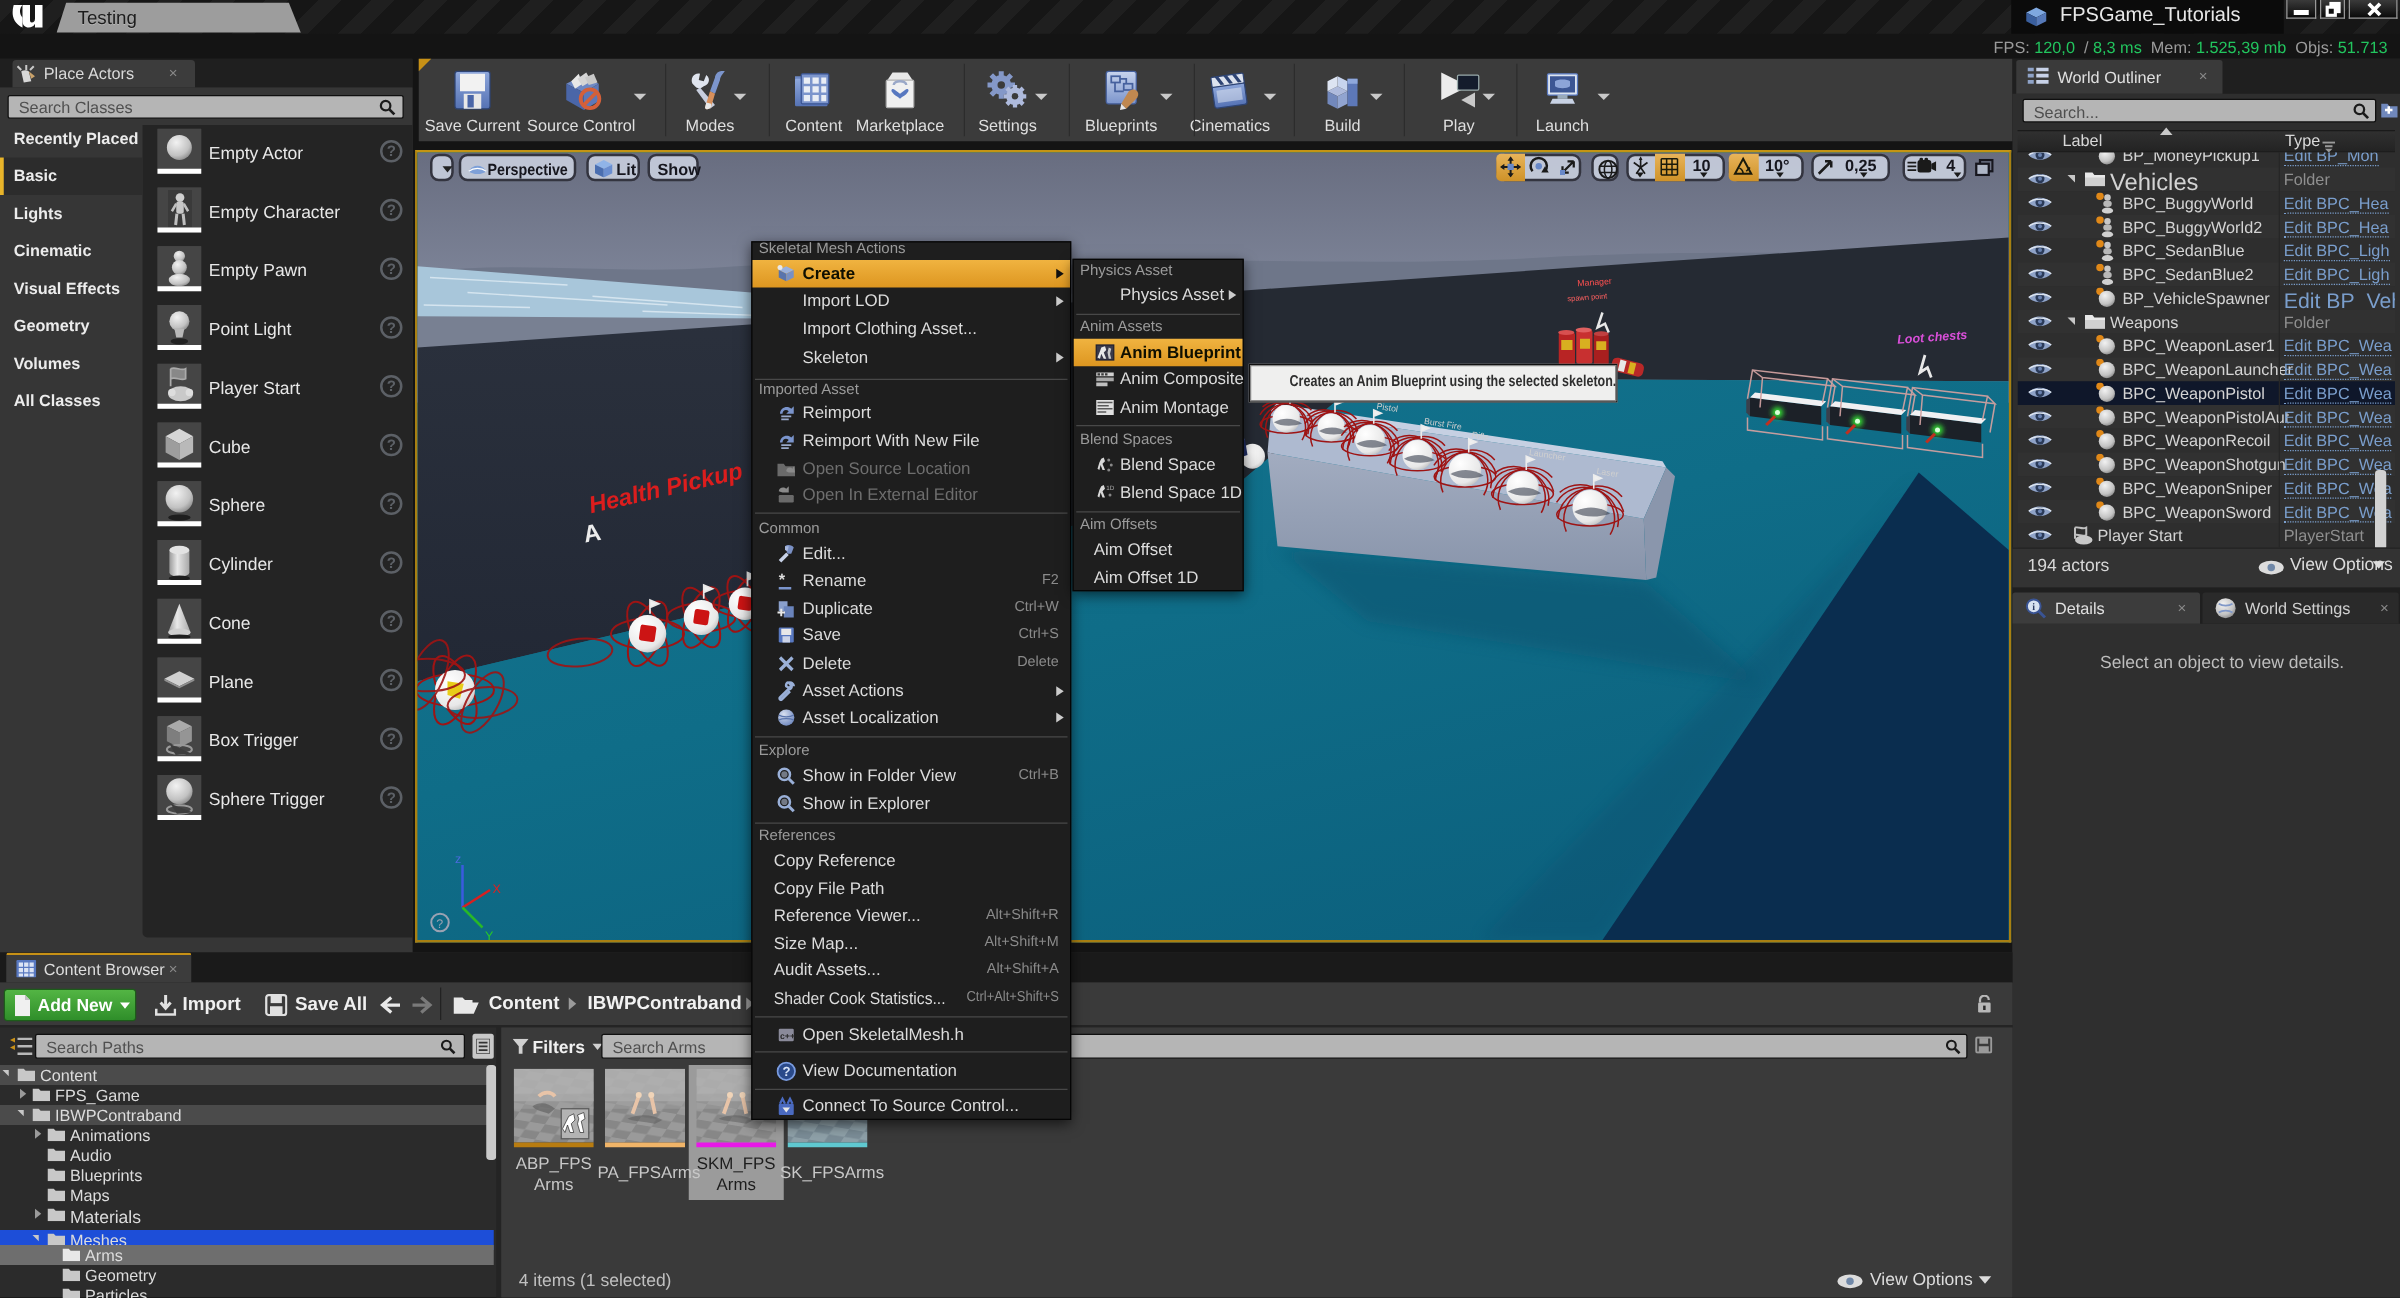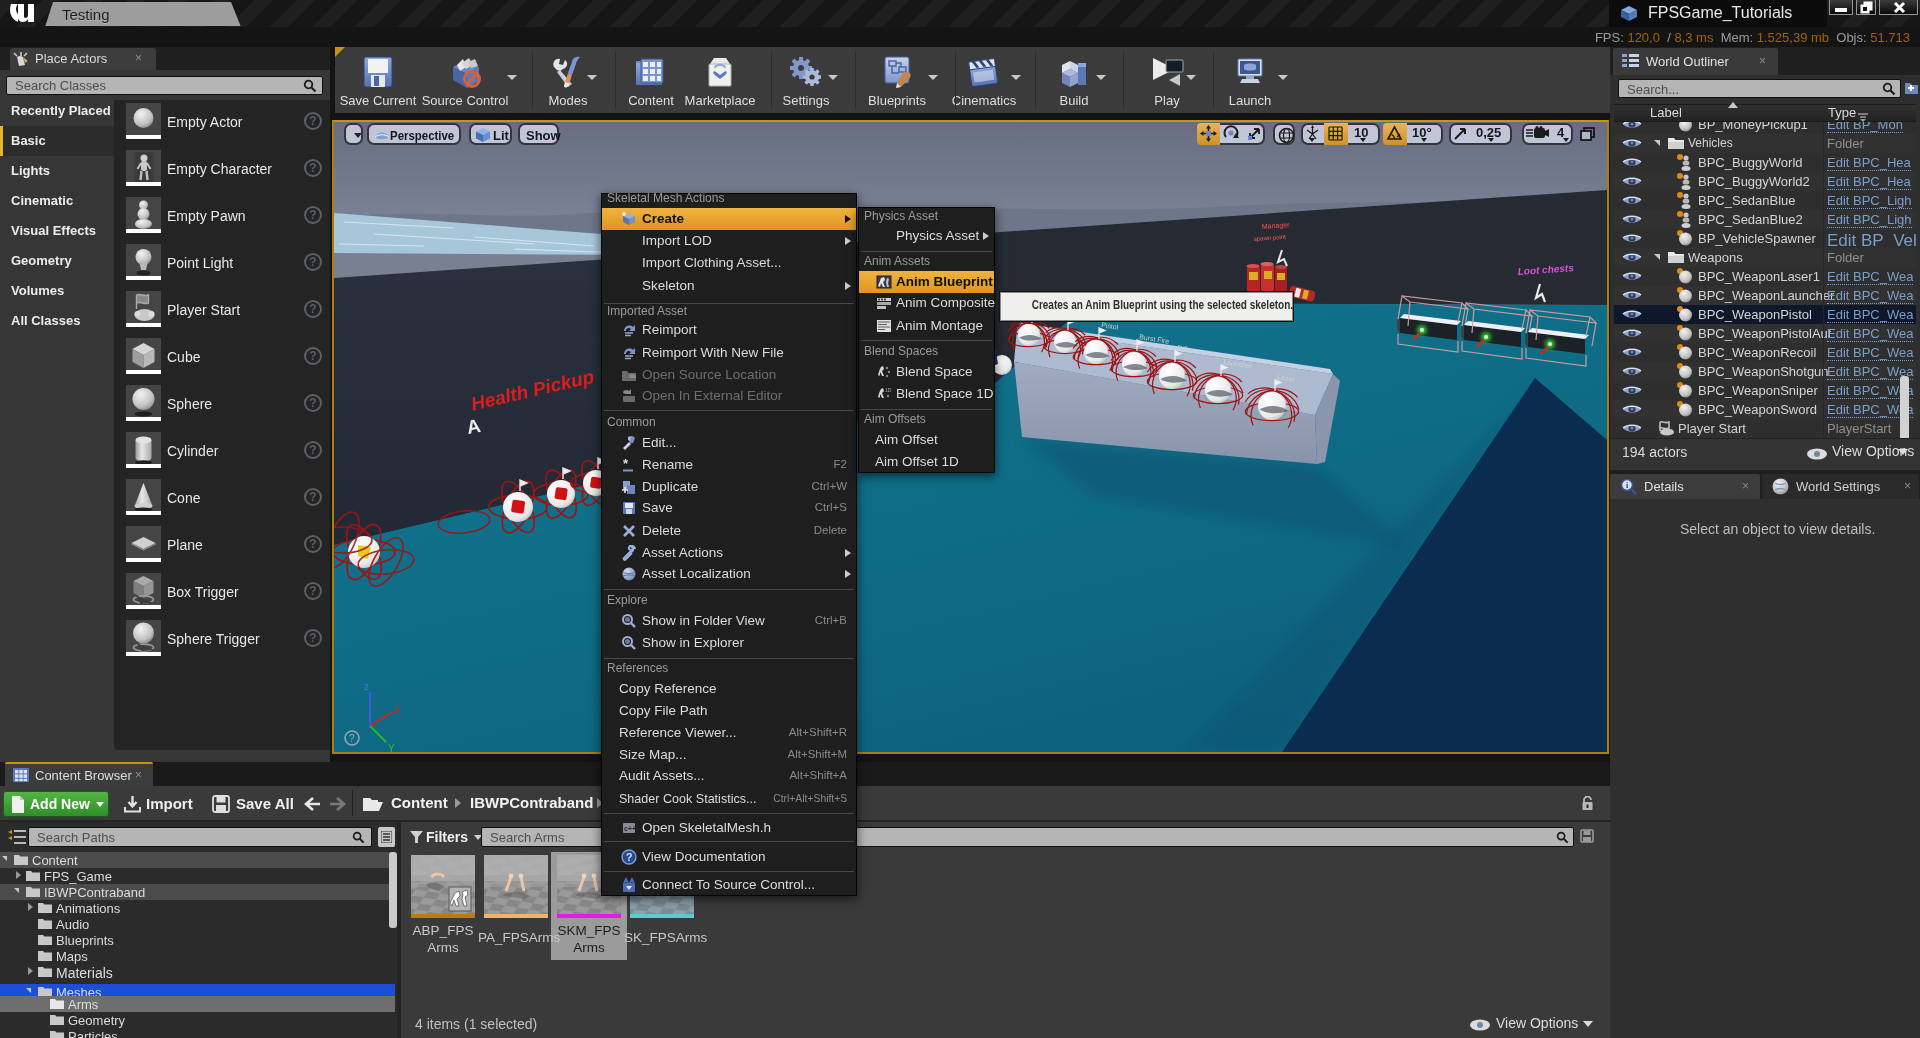--- a/index.html
+++ b/index.html
@@ -5,21 +5,21 @@
 * { margin:0; padding:0; box-sizing:border-box; }
 html,body { width:1920px; height:1038px; overflow:hidden; background:#000; font-family:"Liberation Sans",sans-serif; }
 .abs { position:absolute; }
 #root { position:absolute; top:0; left:0; width:1920px; height:1038px; background:#141414; }
 
 #titlebar { position:absolute; left:0; top:0; width:1920px; height:27px;
   background:repeating-linear-gradient(135deg,#1f1f1f 0 13px,#161616 13px 30px); }
 #menubar { position:absolute; left:0; top:27px; width:1920px; height:20px; background:#0c0c0c; }
 .menuitem { position:absolute; top:2px; color:#e6e6e6; font-size:14px; }
 #stats { position:absolute; top:30px; right:10px; font-size:13px; color:#9b9b9b; }
-#stats b { color:#a16207; font-weight:normal; }
+#stats b { color:#22c55e; font-weight:normal; }
 
 .searchbox { position:absolute; background:#b5b5b5; border:1px solid #0f0f0f; border-radius:2px; color:#4f4f4f; font-size:13px; }
 .mag { position:absolute; }
 
 #leftpanel { position:absolute; left:0; top:47px; width:330px; height:715px; background:#262626; }
 #lp-tabbar { position:absolute; left:0; top:0; width:330px; height:23px; background:#1f1f1f; }
 #lp-tab { position:absolute; left:10px; top:1px; width:146px; height:22px; background:#3c3c3c; border-radius:3px 3px 0 0; color:#d9d9d9; font-size:13px; }
 #lp-body { position:absolute; left:0; top:23px; width:330px; height:692px; background:#363636; }
 .cat { position:absolute; left:0; width:114px; height:30px; color:#ececec; font-weight:bold; font-size:13px; line-height:30px; padding-left:11px; }
 #lp-items { position:absolute; left:114px; top:30px; width:216px; height:650px; background:#242424; border-radius:0 0 0 4px; }
@@ -874,21 +874,21 @@
             <path d="M1 6 C5 1 15 1 19 6 C15 11 5 11 1 6 Z" fill="#8fa3c8"></path>
             <circle cx="10" cy="6" r="3.6" fill="#2a3a58"></circle>
             <circle cx="10" cy="6" r="1.6" fill="#6a82b0"></circle>
             <path d="M1 6 C5 2.5 15 2.5 19 6" fill="none" stroke="#dce4f0" stroke-width="1.2"></path>
           </svg>
           <span style="position:absolute;left:40px;top:6px;width:0;height:0;border-left:6px solid transparent;border-top:6px solid #c8c8c8;"></span>
           <svg style="position:absolute;left:54px;top:3px" width="16" height="12" viewBox="0 0 16 12">
             <path d="M0 1 L6 1 L7.5 3 L16 3 L16 12 L0 12 Z" fill="#e8e8e8"></path>
             <path d="M0 5 L16 5 L16 12 L0 12 Z" fill="#d0d0d0"></path>
           </svg>
-          <span style="position:absolute;left:74px;top:2px;color:#d4d4d4;font-size:12px;white-space:nowrap;">Vehicles</span>
+          <span style="position:absolute;left:74px;top:2px;color:#d4d4d4;font-size:19px;white-space:nowrap;">Vehicles</span>
           <span style="position:absolute;left:213px;top:2px;color:#8f8f8f;font-size:13px;white-space:nowrap;">Folder</span>
         </div>
         <div style="position:absolute;left:0;top:31px;width:302px;height:19px;background:#2e2e2e;overflow:hidden;">
           <svg style="position:absolute;left:8px;top:3px" width="20" height="12" viewBox="0 0 20 12">
             <path d="M1 6 C5 1 15 1 19 6 C15 11 5 11 1 6 Z" fill="#8fa3c8"></path>
             <circle cx="10" cy="6" r="3.6" fill="#2a3a58"></circle>
             <circle cx="10" cy="6" r="1.6" fill="#6a82b0"></circle>
             <path d="M1 6 C5 2.5 15 2.5 19 6" fill="none" stroke="#dce4f0" stroke-width="1.2"></path>
           </svg>
           <svg style="position:absolute;left:62px;top:1px" width="16" height="17" viewBox="0 0 16 17">

